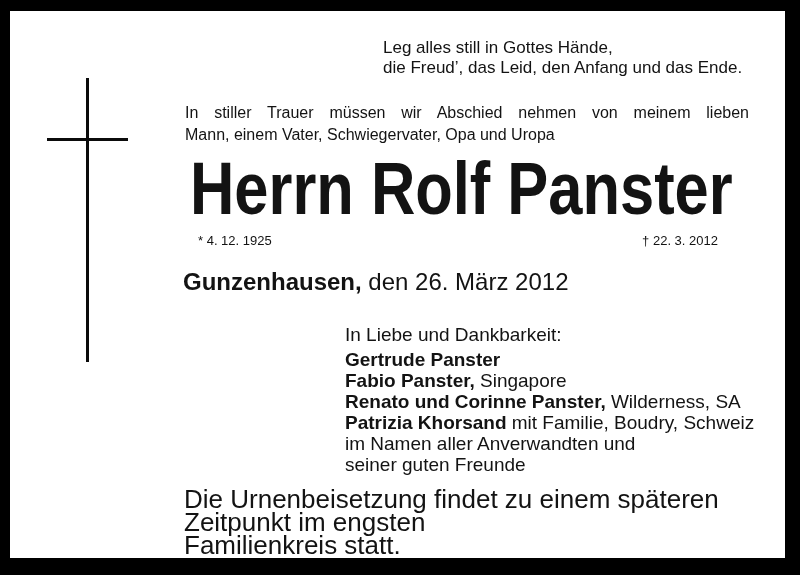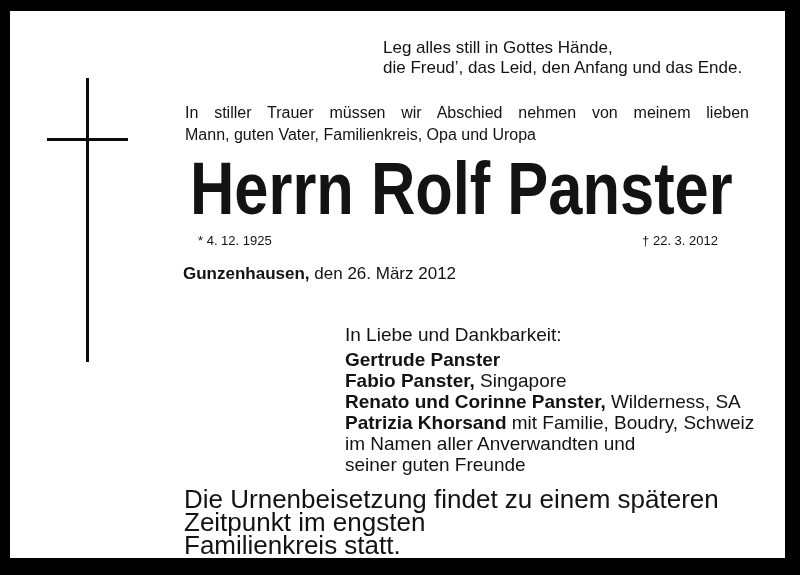--- a/index.html
+++ b/index.html
@@ -39,22 +39,22 @@
     font-size:74px;line-height:74px;font-weight:bold;
     white-space:nowrap;letter-spacing:0;
     transform:scaleX(0.83);transform-origin:0 0;
   }
   .dates-row{
     position:absolute;left:188px;top:219px;width:520px;
     display:flex;justify-content:space-between;
     font-size:13px;line-height:22px;
   }
   .dateline{
-    position:absolute;left:173px;top:252px;
-    font-size:17px;line-height:22px;white-space:nowrap;
+    position:absolute;left:173px;top:260px;
+    font-size:24px;line-height:22px;white-space:nowrap;
   }
   .bold{font-weight:bold;}
   .condolence-heading{
     position:absolute;left:335px;top:313px;
     font-size:19px;line-height:21px;white-space:nowrap;
   }
   .mourners{
     position:absolute;left:335px;top:338px;
     font-size:19px;line-height:21px;white-space:nowrap;
   }
@@ -76,21 +76,21 @@
       <div class="cross-h"></div>
     </div>
 
     <div class="epigraph">
       <div>Leg alles still in Gottes Hände,</div>
       <div>die Freud’, das Leid, den Anfang und das Ende.</div>
     </div>
 
     <div class="intro">
       <div class="just">In stiller Trauer müssen wir Abschied nehmen von meinem lieben</div>
-      <div>Mann, guten Vater, Familienkreis, Opa und Uropa</div>
+      <div>Mann, einem Vater, Schwiegervater, Opa und Uropa</div>
     </div>
 
     <div class="headline">Herrn Rolf Panster</div>
 
     <div class="dates-row">
       <span>* 4. 12. 1925</span>
       <span>† 22. 3. 2012</span>
     </div>
 
     <div class="dateline">

